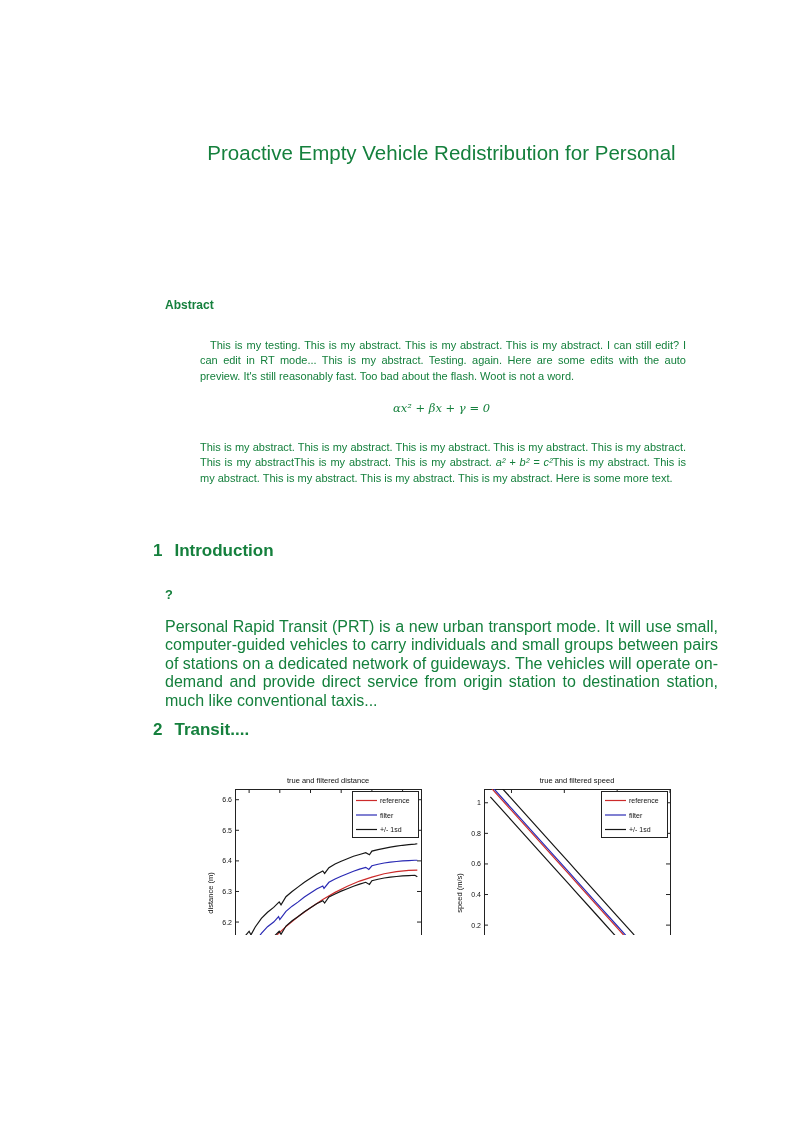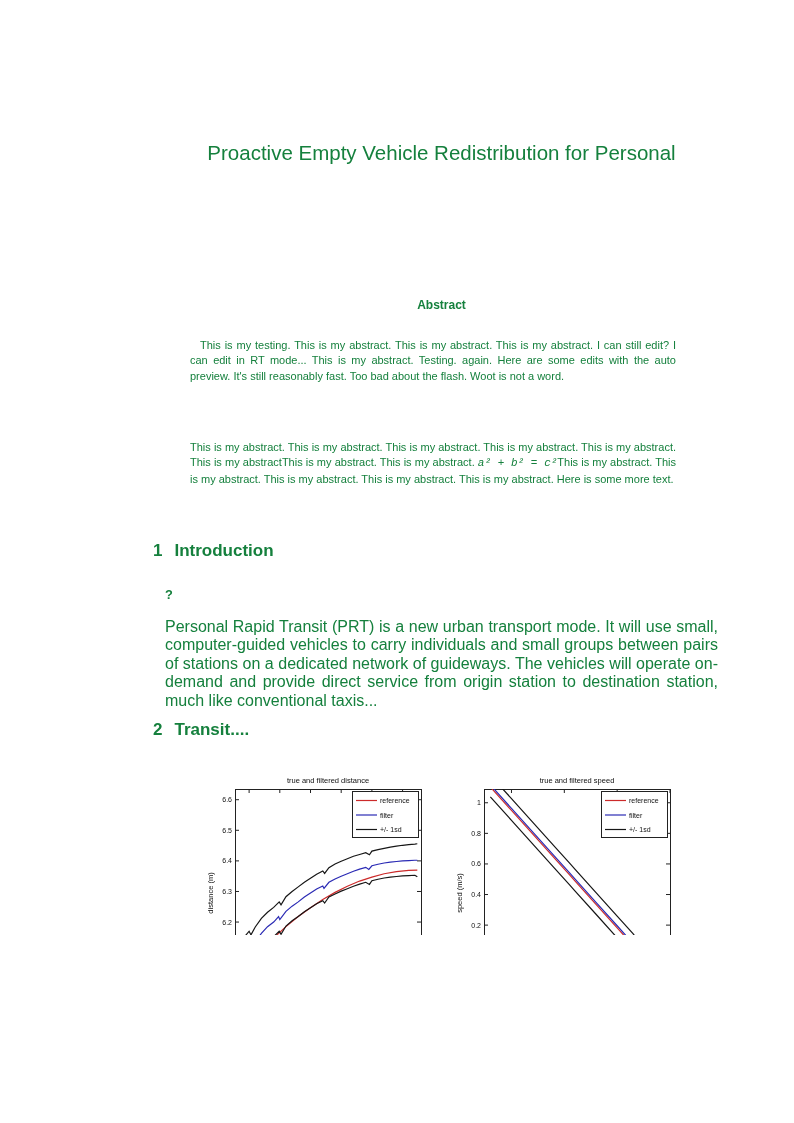--- a/index.html
+++ b/index.html
@@ -1,28 +1,28 @@
 <!DOCTYPE html>
 <html><head>
 <meta charset="utf-8">
 <style>
   html,body{margin:0;padding:0;background:#fff;}
   .page{position:relative;width:794px;height:935px;background:#ffffff;overflow:hidden;
         font-family:"Liberation Sans",sans-serif;color:#15803d;margin-left:15px;}
   .title{position:absolute;left:150px;width:553px;top:138px;text-align:center;
          font-size:20.5px;line-height:30.5px;font-weight:400;}
-  .abstract-heading{position:absolute;left:150px;width:553px;top:298px;text-align:center;
+  .abstract-heading{position:absolute;left:150px;width:553px;top:298px;
          font-weight:bold;font-size:12px;}
-  .abs{position:absolute;left:175px;width:486px;font-size:11px;line-height:15.4px;
+  .abs{position:absolute;left:185px;width:486px;font-size:11px;line-height:15.4px;
        text-align:justify;margin:0;}
   .abs-p1{top:338px;text-indent:10px;}
   .abs-p2{top:440px;}
   .equation{position:absolute;left:150px;width:553px;top:401px;text-align:center;
        font-family:"DejaVu Serif",serif;font-style:italic;font-size:11.5px;}
-  .math{font-family:Liberation Mono, monospace;font-style:italic;}
+  .math{font-family:Liberation Sans, sans-serif;font-style:italic;}
   .sec{position:absolute;left:138px;font-weight:bold;font-size:17px;}
   .sec .num{margin-right:12px;}
   .sec-1{top:541px;}
   .sec-2{top:720px;}
   .q-par{position:absolute;left:150px;top:587px;font-weight:bold;font-size:12.8px;margin:0;}
   .body-par{position:absolute;left:150px;top:618px;width:553px;font-size:16px;
        line-height:18.4px;text-align:justify;margin:0;}
   .figure{position:absolute;left:0;top:773px;width:794px;height:262px;}
   .chart{position:absolute;top:0;}
   .chart-left{left:190px;}
@@ -36,20 +36,21 @@
 <div class="page">
 
   <div class="title">
     <div>Proactive Empty Vehicle Redistribution for Personal</div>
   </div>
 
   <div class="abstract-heading">Abstract</div>
 
   <p class="abs abs-p1">This is my testing. This is my abstract. This is my abstract. This is my abstract. I can still edit? I can edit in RT mode... This is my abstract. Testing. again. Here are some edits with the auto preview. It's still reasonably fast. Too bad about the flash. Woot is not a word.</p>
 
+  <div class="equation">αx² + βx + γ = 0</div>
 
   <p class="abs abs-p2"><span>This is my abstract. This is my abstract. This is my abstract. This is my abstract. This is my abstract. This is my abstractThis is my abstract. This is my abstract. </span><span class="math">a² + b² = c²</span><span>This is my abstract. This is my abstract. This is my abstract. This is my abstract. This is my abstract. Here is some more text.</span></p>
 
   <div class="sec sec-1">
     <span class="num">1</span><span>Introduction</span>
   </div>
 
   <p class="q-par">?</p>
 
   <p class="body-par">Personal Rapid Transit (PRT) is a new urban transport mode. It will use small, computer-guided vehicles to carry individuals and small groups between pairs of stations on a dedicated network of guideways. The vehicles will operate on-demand and provide direct service from origin station to destination station, much like conventional taxis...</p>

